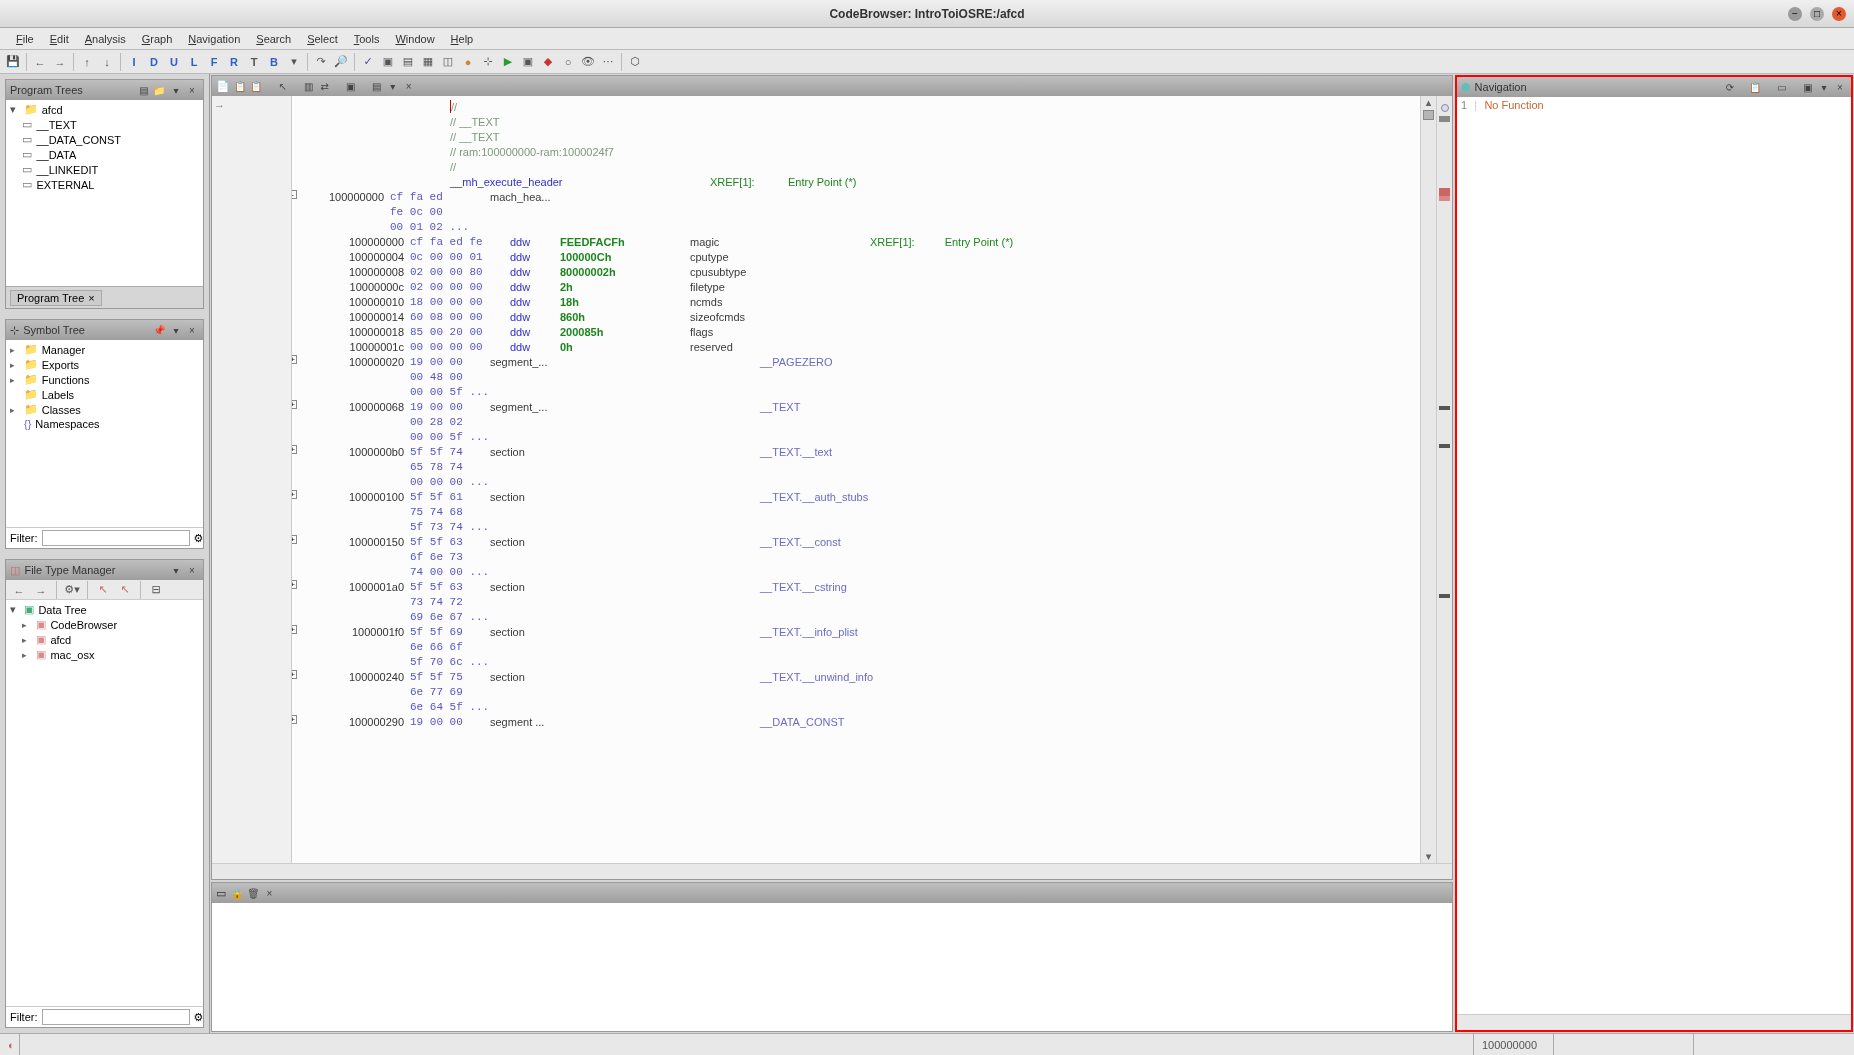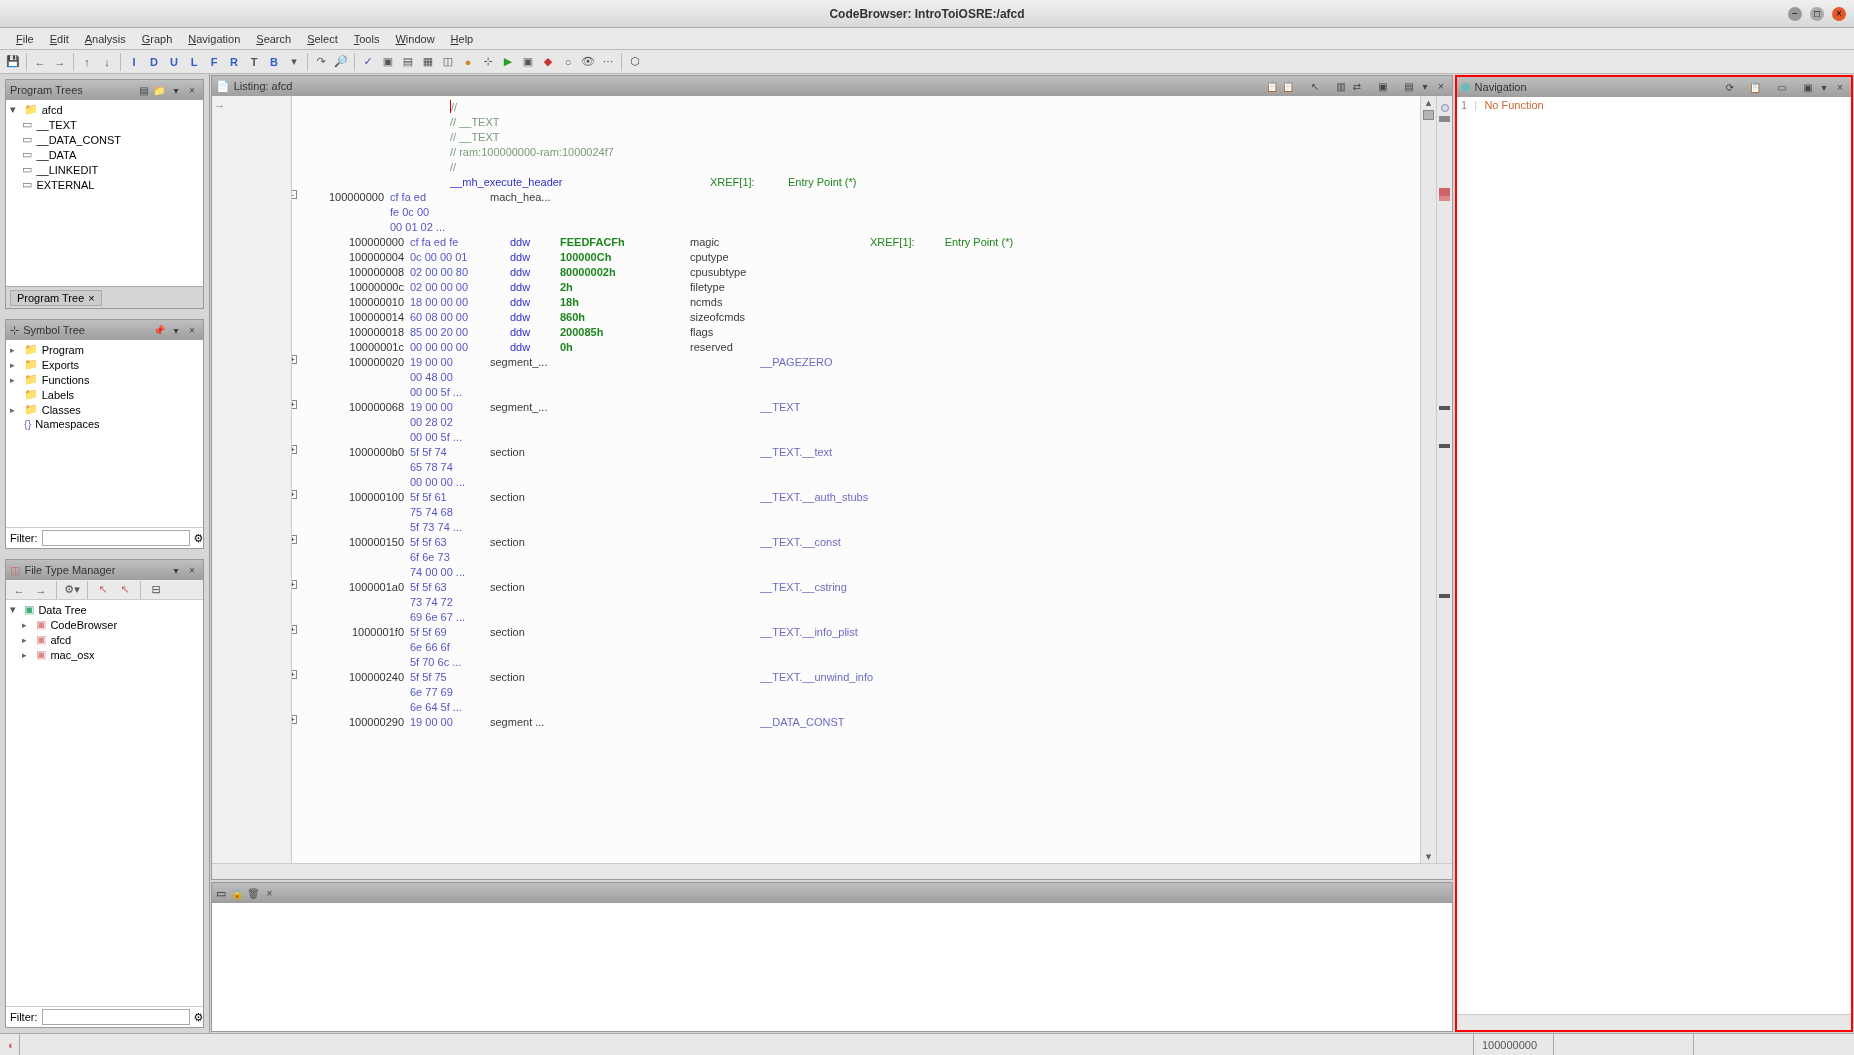--- a/index.html
+++ b/index.html
@@ -59,21 +59,21 @@
 .dec-hscroll { height: 16px; background: #e8e8e8; border-top: 1px solid #ccc; }
 .console-panel { border: 1px solid #999; margin: 1px; display: flex; flex-direction: column; height: 150px; }
 .console-body { flex: 1; background: #fff; }
 .statusbar { height: 22px; background: #e8e8e8; border-top: 1px solid #aaa; display: flex; align-items: center; }
 .status-cell { border-right: 1px solid #aaa; padding: 0 8px; height: 100%; display: flex; align-items: center; color: #555; }
 .status-left { flex: 1; }
 .plus { font-size: 9px; color: #666; display: inline-block; width: 10px; }
 .line { display: flex; }
 .line > span { display: inline-block; }
 .c-addr { width: 90px; text-align: right; padding-right: 6px; }
-.c-bytes { width: 100px; }
+.c-bytes { width: 100px; font-family: Liberation Mono, monospace; }
 .c-instr { width: 50px; }
 .c-op { width: 130px; }
 .c-field { width: 120px; }
 .c-seclabel { padding-left: 120px; }
 .exp-box { position: absolute; left: -12px; width: 9px; height: 9px; border: 1px solid #888; font-size: 8px; line-height: 7px; text-align: center; background: #fff; }
 .line-wrap { position: relative; }
 </style>
 </head>
 <body>
 
@@ -194,21 +194,21 @@
         <div class="icons">
           <div class="hicon">📌</div>
           <div class="hicon">▾</div>
           <div class="hicon">×</div>
         </div>
       </div>
       <div class="panel-body">
         <div class="tree-item root">
             <span class="plus">▸</span>
             <span class="folder-icon">📁</span>
-            <span>Program</span>
+            <span>Manager</span>
           </div>
         <div class="tree-item root">
             <span class="plus">▸</span>
             <span class="folder-icon">📁</span>
             <span>Exports</span>
           </div>
         <div class="tree-item root">
             <span class="plus">▸</span>
             <span class="folder-icon">📁</span>
             <span>Functions</span>
@@ -283,21 +283,20 @@
         <input type="text" style="">
         <span>⚙</span>
       </div>
     </div>
   </div>
 
   <div class="center-col">
     <div class="listing-panel">
       <div class="panel-header">
         <span style="margin-right:4px">📄</span>
-        <span class="title">Listing:  afcd</span>
         <div class="icons">
           <div class="hicon">📋</div>
           <div class="hicon">📋</div>
           <div class="hicon" style="width:8px"></div>
           <div class="hicon">↖</div>
           <div class="hicon" style="width:8px"></div>
           <div class="hicon">▥</div>
           <div class="hicon">⇄</div>
           <div class="hicon" style="width:8px"></div>
           <div class="hicon">▣</div>

